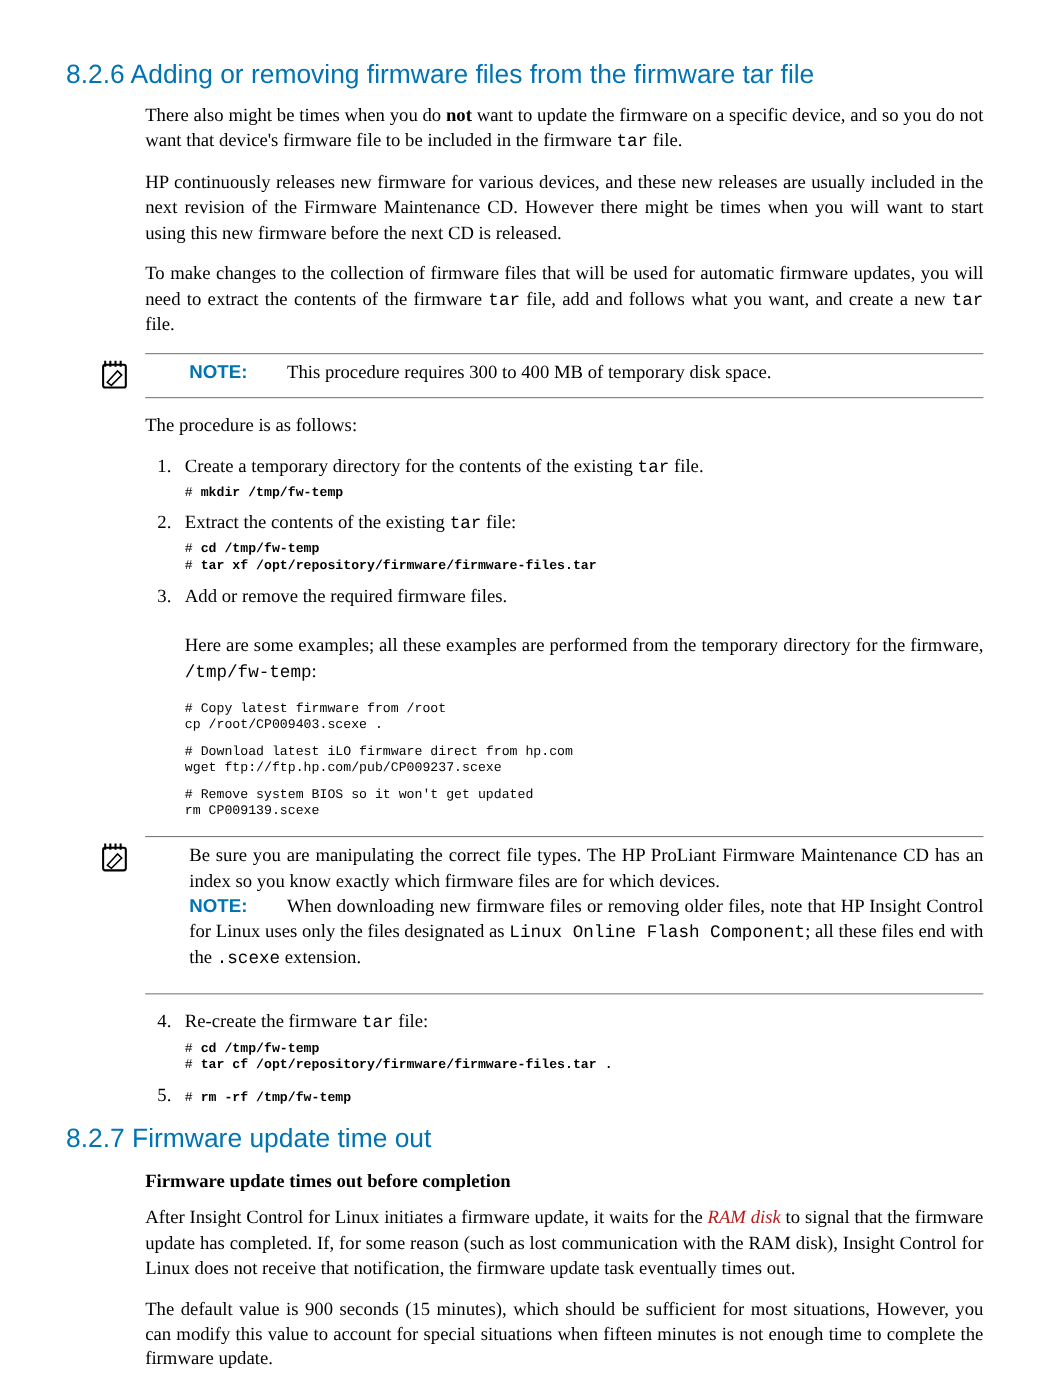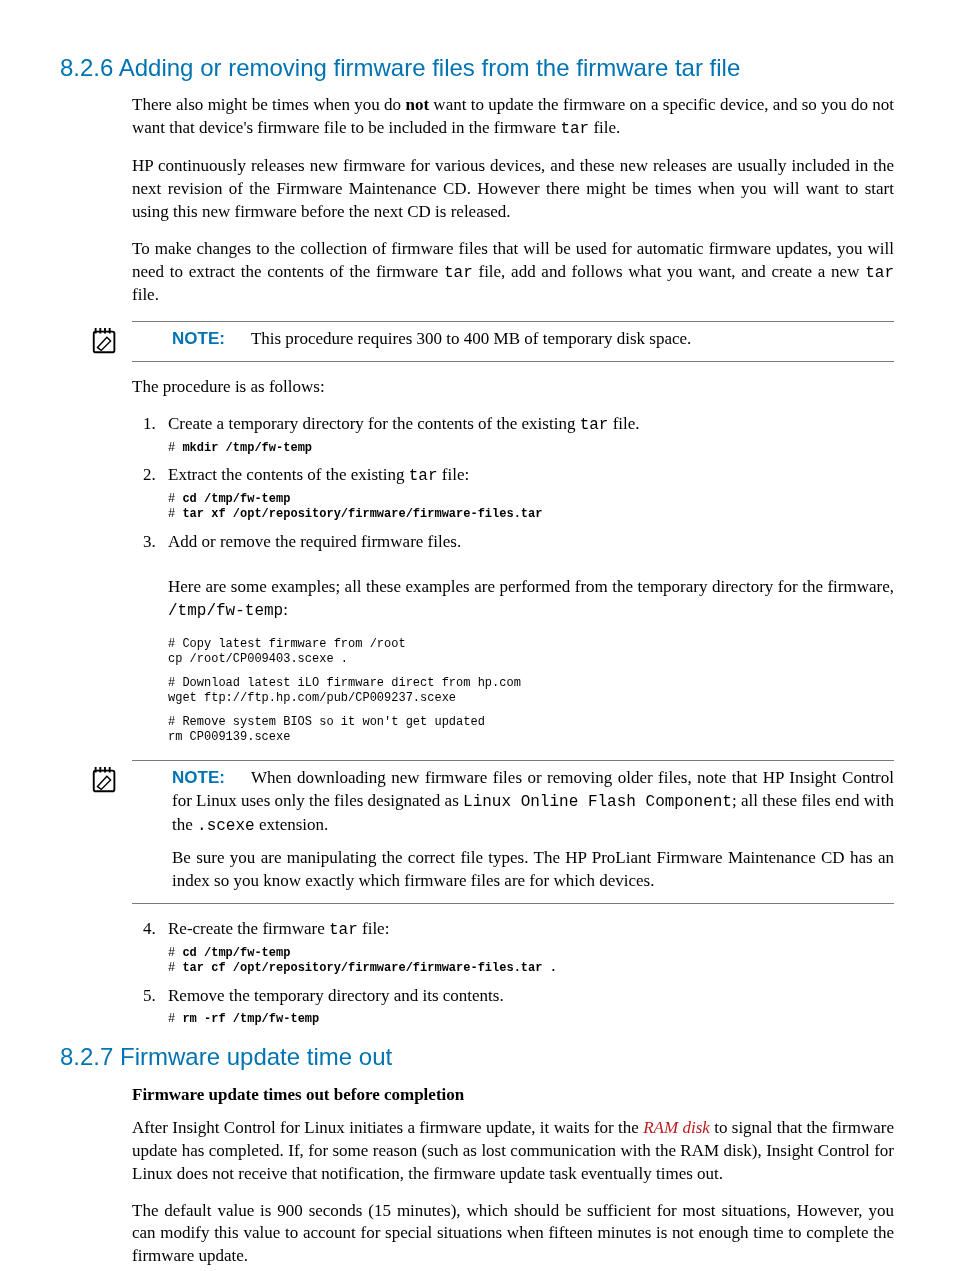--- a/index.html
+++ b/index.html
@@ -44,21 +44,21 @@
     position: relative;
     margin-bottom: 14px;
   }
   .note-box .note-content {
     padding-left: 40px;
   }
   .note-label {
     font-family: Arial, Helvetica, sans-serif;
     font-weight: bold;
     color: #0073b3;
-    margin-right: 26px;
+    margin-right: 36px;
   }
   .note-icon {
     position: absolute;
     left: -42px;
     top: 4px;
     width: 30px;
     height: 30px;
   }
   ol {
     margin: 0 0 14px 0;
@@ -157,38 +157,37 @@
     </ol>
   </div>
 
   <div class="note-box">
     <svg class="note-icon" viewBox="0 0 32 32">
       <rect x="4" y="6" width="22" height="22" fill="none" stroke="#000" stroke-width="2" rx="2"></rect>
       <path d="M6 2 L6 8 M11 2 L11 8 M16 2 L16 8 M21 2 L21 8" stroke="#000" stroke-width="2"></path>
       <path d="M8 23 L18 12 L22 16 L12 26 Z" fill="none" stroke="#000" stroke-width="1.5"></path>
     </svg>
     <div class="note-content">
+      <p style="text-align:justify; margin-bottom:0;">Be sure you are manipulating the correct file types. The HP ProLiant Firmware Maintenance CD has an index so you know exactly which firmware files are for which devices.</p>
       <p style="text-align:justify; margin-bottom:10px;">
         <span class="note-label">NOTE:</span><span>When downloading new firmware files or removing older files, note that HP Insight Control for Linux uses only the files designated as </span><span class="mono">Linux Online Flash Component</span><span>; all these files end with the </span><span class="mono">.scexe</span><span> extension.</span>
       </p>
-      <p style="text-align:justify; margin-bottom:0;">Be sure you are manipulating the correct file types. The HP ProLiant Firmware Maintenance CD has an index so you know exactly which firmware files are for which devices.</p>
     </div>
   </div>
 
   <div class="body-block">
     <ol start="4">
       <li>
         <div class="list-text">
           <span>Re-create the firmware </span><span class="mono">tar</span><span> file:</span>
         </div>
         <div class="code-block"><span># </span><span class="bold">cd /tmp/fw-temp</span>
 <span># </span><span class="bold">tar cf /opt/repository/firmware/firmware-files.tar .</span></div>
       </li>
       <li>
-        <div class="list-text">Remove the temporary directory and its contents.</div>
         <div class="code-block"><span># </span><span class="bold">rm -rf /tmp/fw-temp</span></div>
       </li>
     </ol>
   </div>
 
   <div class="h2" style="margin-top:10px;">
     <span>8.2.7</span>
     <span>Firmware update time out</span>
   </div>
 

